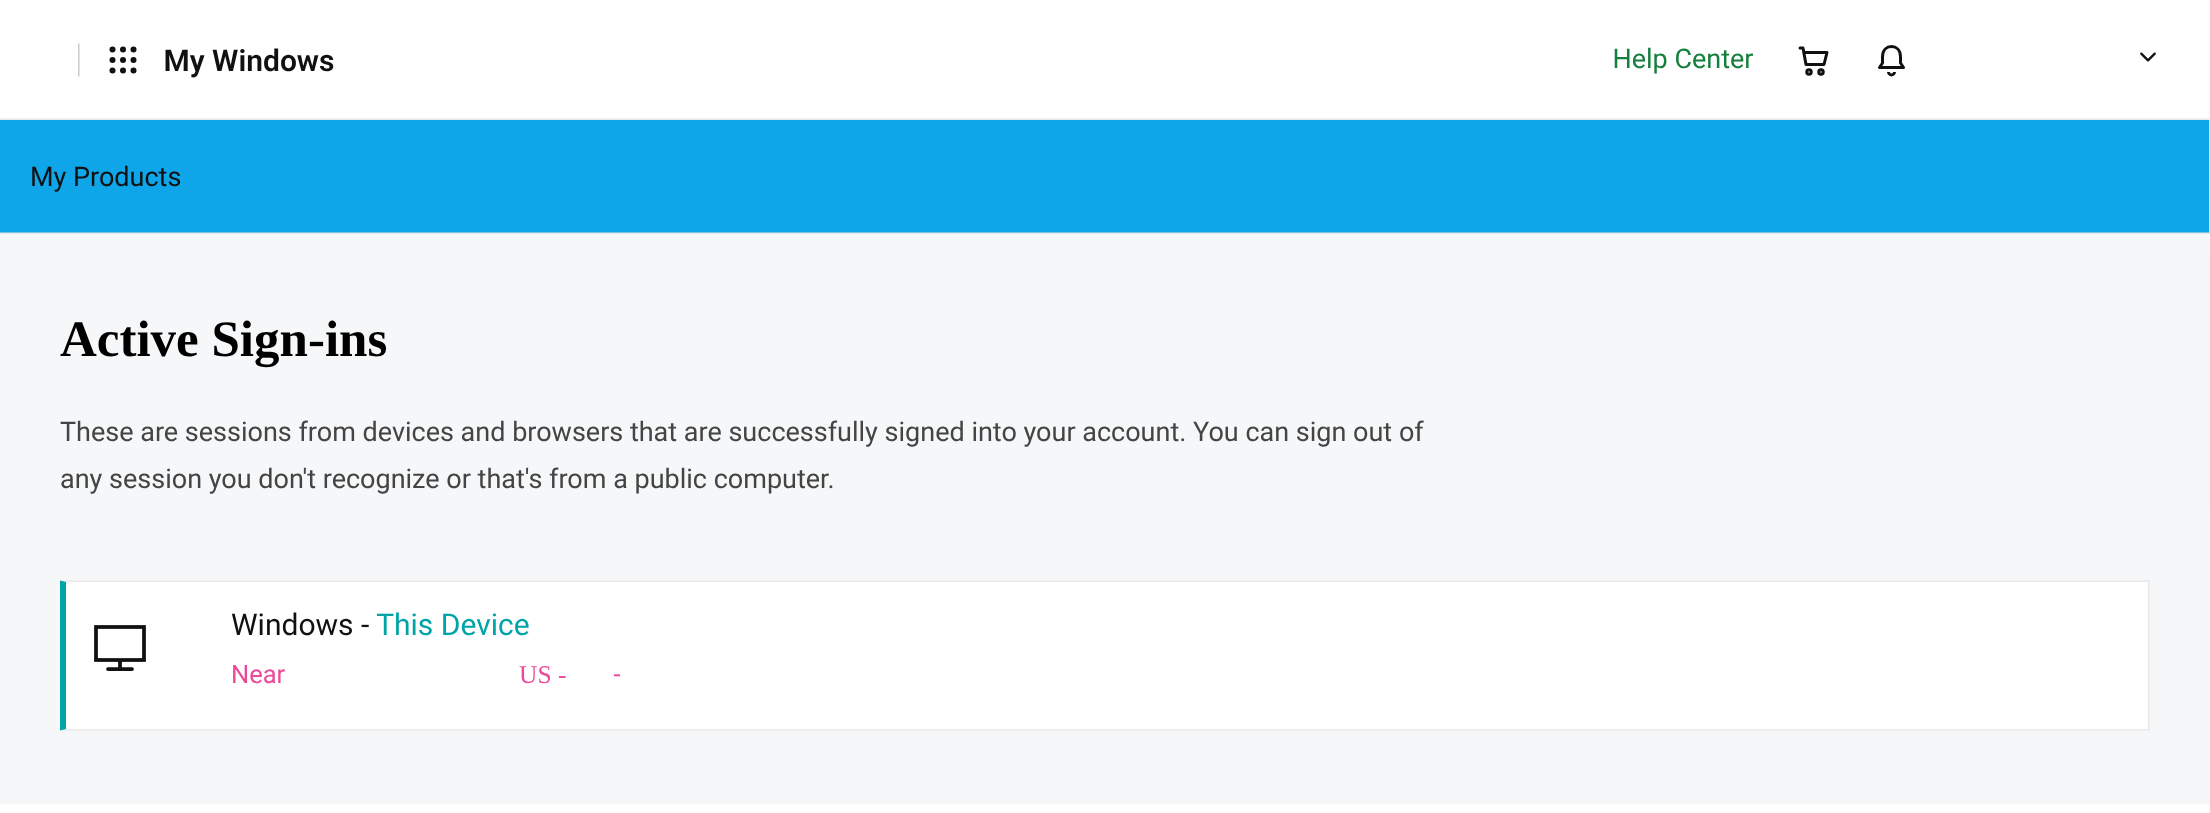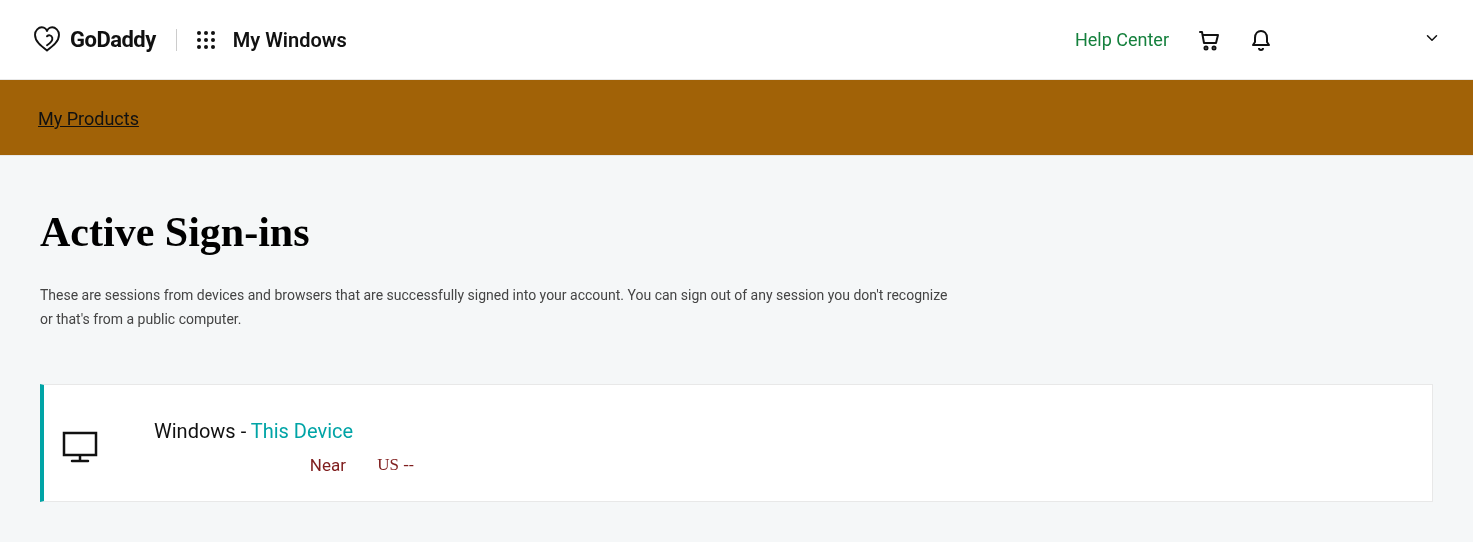--- a/index.html
+++ b/index.html
@@ -80,24 +80,23 @@
       stroke: #111;
       stroke-width: 2;
       fill: none;
     }
     .chevron-wrap {
       margin-left: 150px;
       cursor: pointer;
     }
     .tabs {
       display: flex;
-      padding: 0 38px;
-      background: #a16207;
+      padding: 0 20px;
+      background: #0ea5e9;
       border-bottom: 1px solid #e8e8e8;
-      text-decoration: underline;
     }
     .tab {
       padding: 28px 0 26px 0;
       font-size: 18px;
       color: #111;
       cursor: pointer;
       display: flex;
       align-items: center;
       gap: 8px;
       margin-right: 40px;
@@ -116,37 +115,37 @@
       width: 14px;
       height: 14px;
     }
     .main {
       background: #f5f7f8;
       padding: 52px 40px 40px 40px;
       min-height: 380px;
     }
     .page-title {
       font-family: Georgia, "Times New Roman", serif;
-      font-size: 42px;
+      font-size: 34px;
       font-weight: 700;
       margin-bottom: 28px;
       color: #000;
     }
     .page-desc {
-      font-size: 14px;
+      font-size: 18px;
       line-height: 1.7;
       color: #444;
       max-width: 910px;
       margin-bottom: 52px;
     }
     .session-card {
       background: #fff;
       border: 1px solid #e8e8e8;
       border-left: 4px solid #00a4a6;
-      padding: 34px 24px 26px 18px;
+      padding: 16px 24px 26px 18px;
       display: flex;
       align-items: center;
       gap: 56px;
     }
     .monitor-icon {
       width: 36px;
       height: 32px;
     }
     .session-info {
       display: flex;
@@ -155,49 +154,41 @@
     }
     .session-title {
       font-size: 20px;
       color: #111;
     }
     .session-title .this-device {
       color: #00a4a6;
     }
     .session-loc {
       font-size: 17px;
-      color: #7f1d1d;
+      color: #ec4899;
       display: flex;
       gap: 0;
-      text-align: right;
     }
     .loc-near {
       display: inline-block;
       width: 192px;
     }
     .loc-us {
       display: inline-block;
       width: 63px;
       font-family: Liberation Serif, serif;
     }
     .loc-dash {
       display: inline-block;
     }
   </style>
 </head>
 <body>
 
 <div class="topbar">
-  <div class="logo-wrap">
-    <svg class="logo-heart" viewBox="0 0 40 40">
-      <path d="M20 34 C12 28 4 22 4 13 C4 7 9 3 13 3 C17 3 20 6 20 9 C20 6 23 3 27 3 C31 3 36 7 36 13 C36 22 28 28 20 34 Z" fill="none" stroke="#111" stroke-width="2.5"></path>
-      <path d="M20 15 C22 13 26 13 27 17 C28 21 23 25 20 27" fill="none" stroke="#111" stroke-width="2.5" stroke-linecap="round"></path>
-    </svg>
-    <span class="logo-text">GoDaddy</span>
-  </div>
   <div class="divider"></div>
   <div class="app-grid-icon">
     <span></span>
       <span></span>
       <span></span>
     <span></span>
       <span></span>
       <span></span>
     <span></span>
       <span></span>

